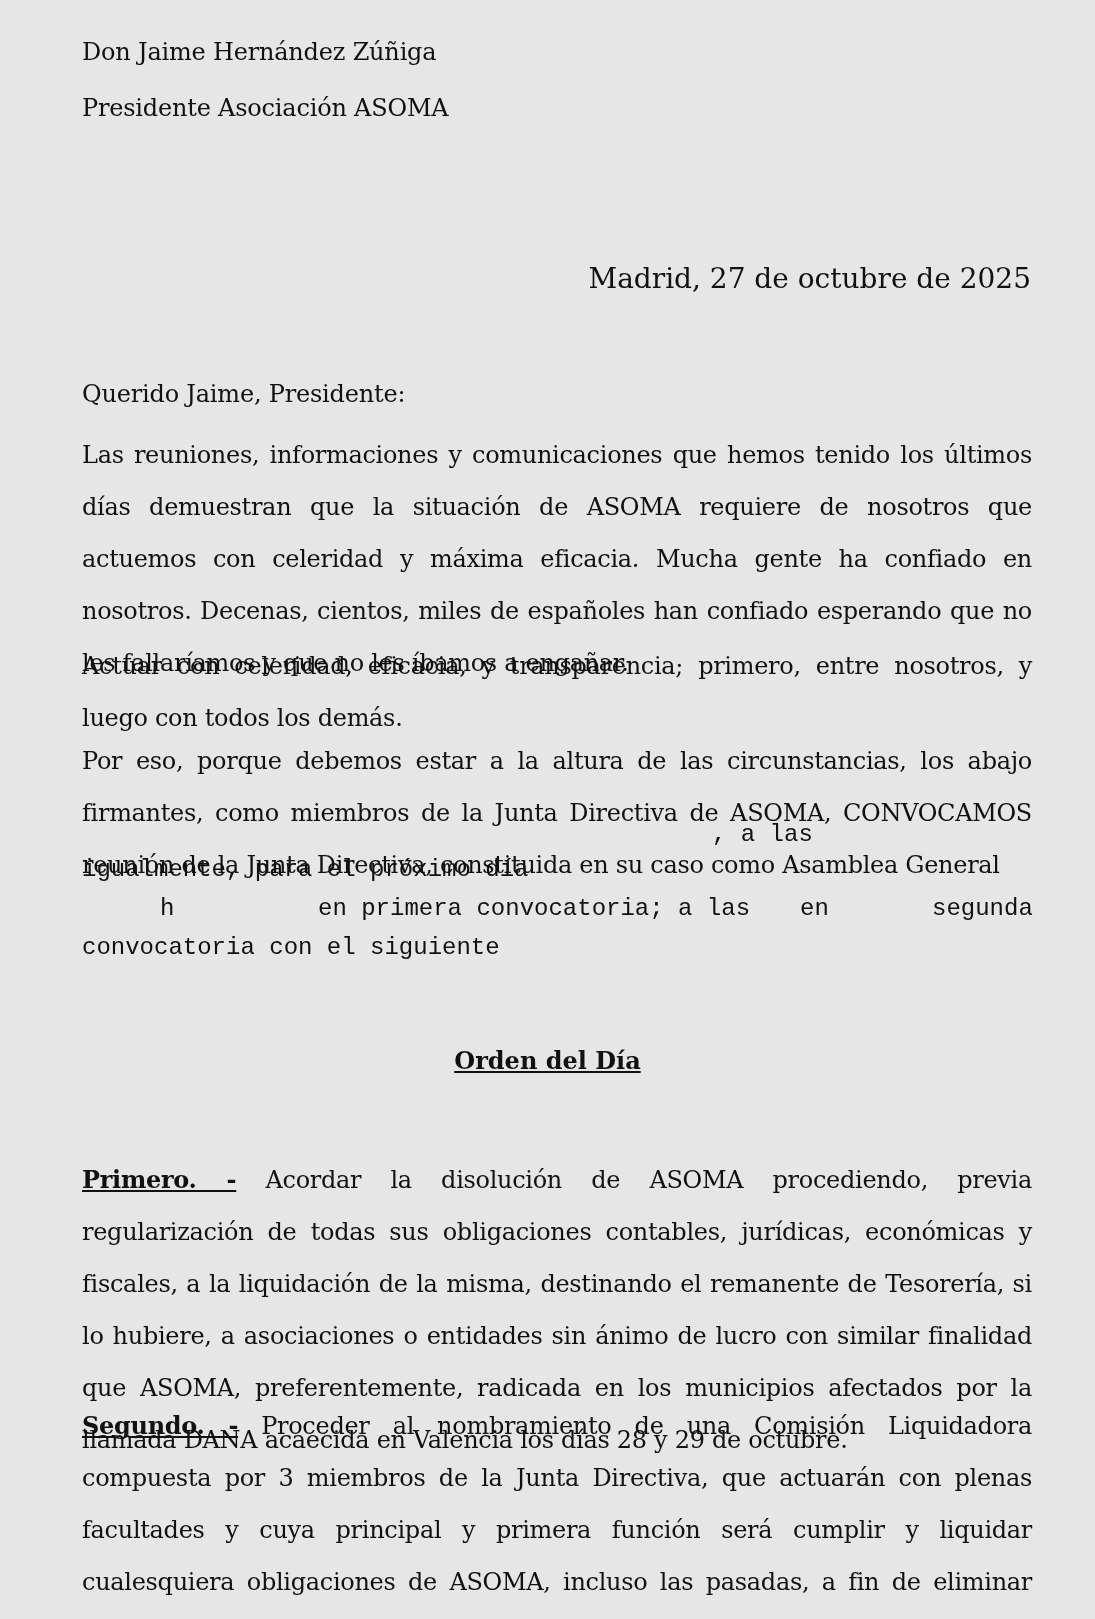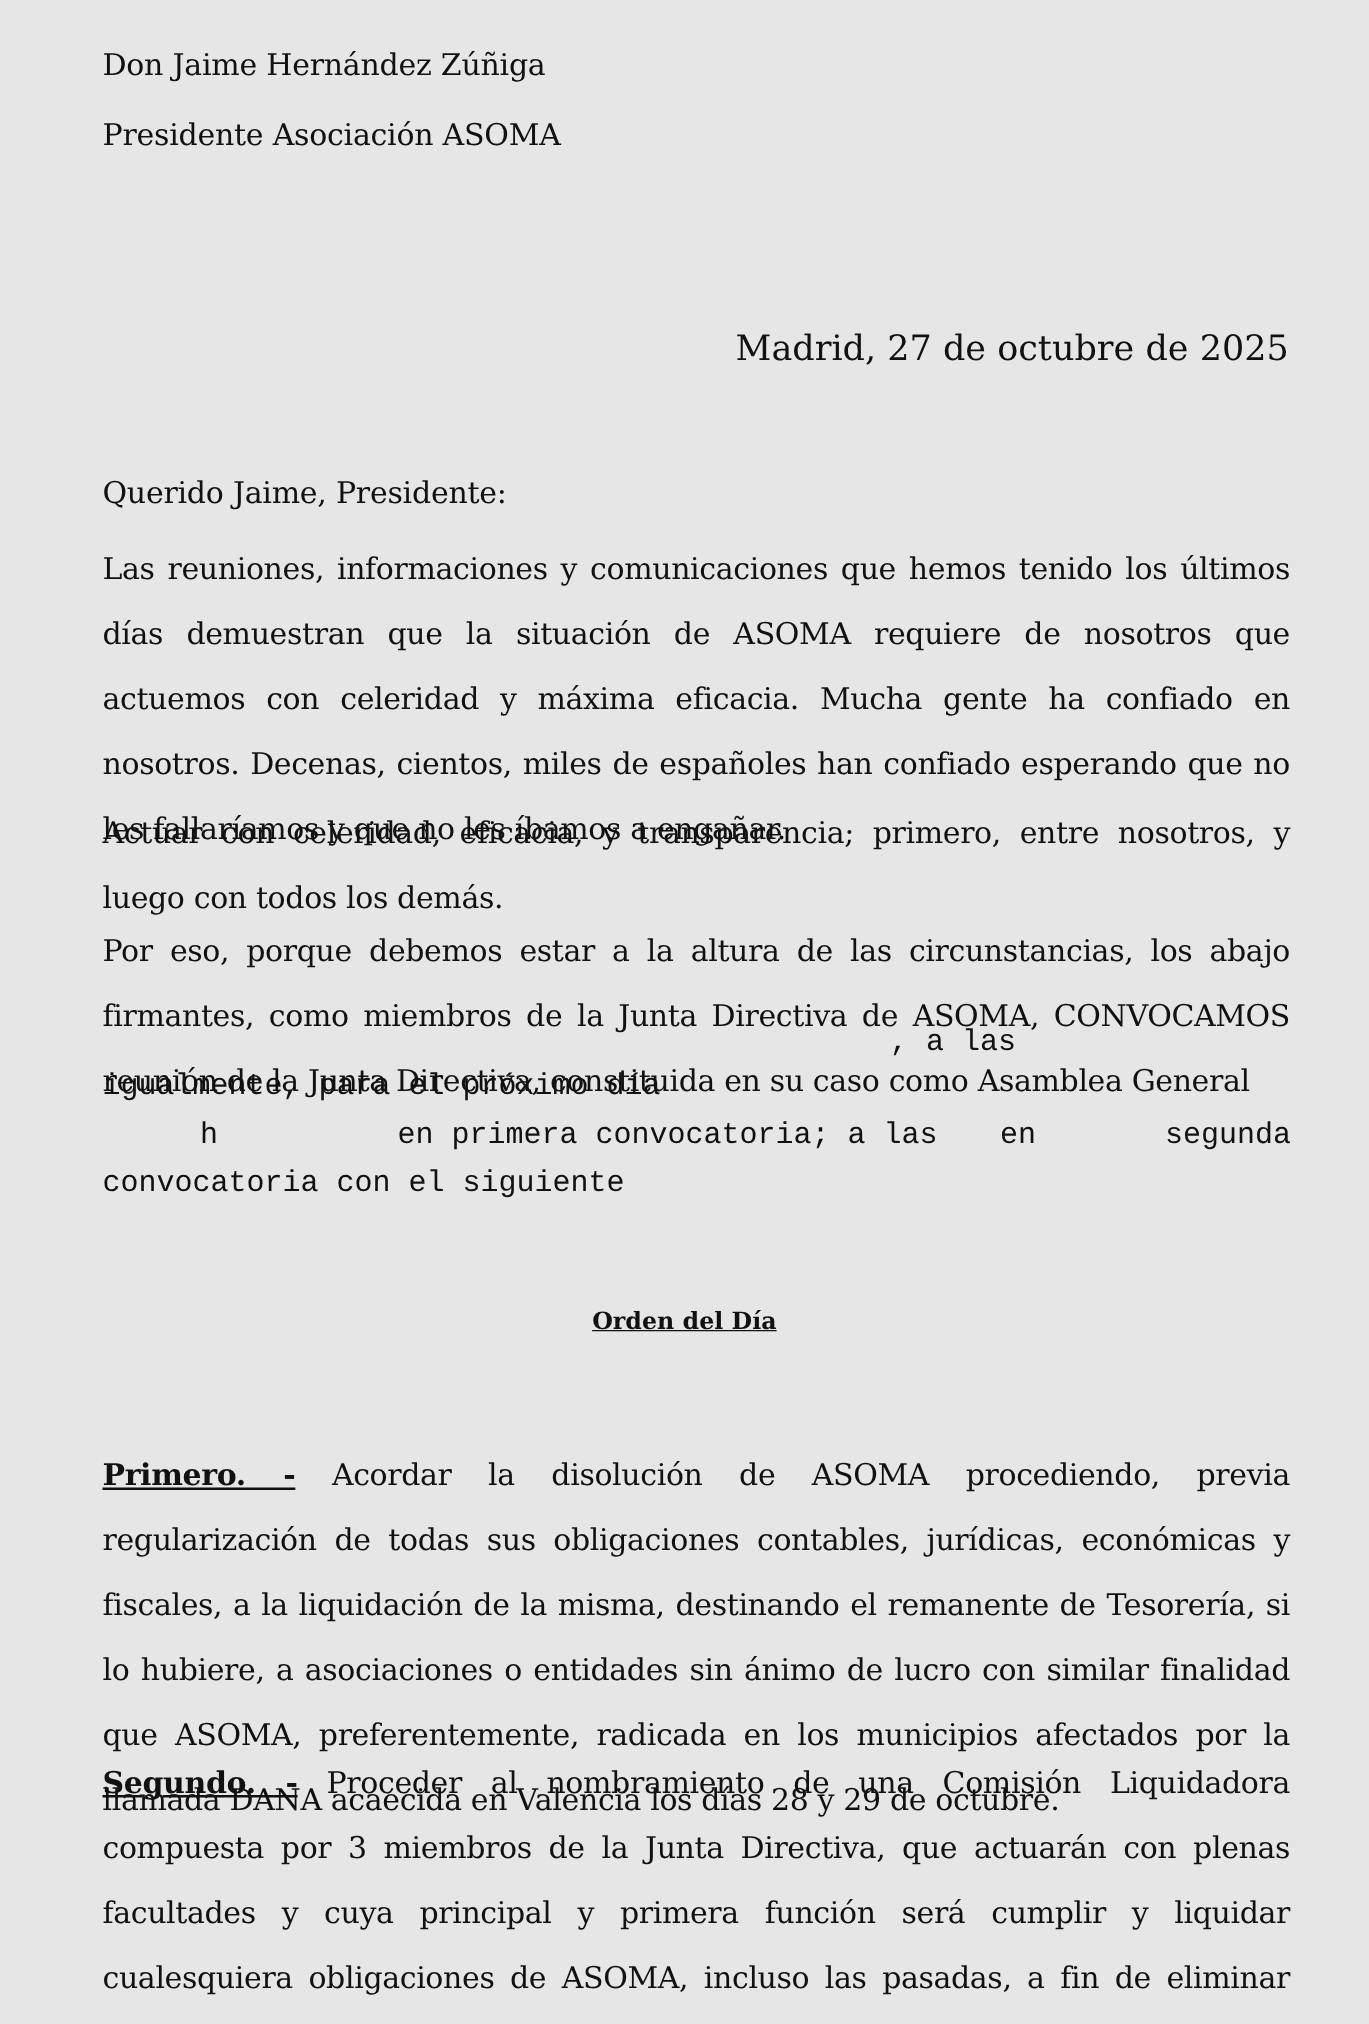--- a/index.html
+++ b/index.html
@@ -6,21 +6,21 @@
   body {
     width:1095px; height:1619px; overflow:hidden;
     background:#e6e6e6;
     font-family:"DejaVu Serif", "Liberation Serif", serif;
     color:#111;
   }
   .page { position:relative; width:1095px; height:1553px; }
   .line { position:absolute; left:82px; font-size:24px; white-space:nowrap; letter-spacing:-0.2px; }
   .para { position:absolute; left:82px; width:950px; font-size:24px; line-height:52px; text-align:justify; letter-spacing:-0.3px; }
   .date { position:absolute; right:64px; top:262px; font-size:28px; }
-  .title { position:absolute; left:0; width:1095px; text-align:center; top:1046px; font-size:19px; font-weight:bold; text-decoration:underline; }
+  .title { position:absolute; left:0; width:1095px; text-align:center; top:1046px; font-size:24px; font-weight:bold; text-decoration:underline; }
   .lbl { font-weight:bold; text-decoration:underline; }
   .blank-row { position:absolute; font-size:24px; white-space:nowrap;font-family:Liberation Mono, monospace; }
 </style>
 </head>
 <body>
 
 <div class="page">
   <div class="line" style="top:38px">Don Jaime Hernández Zúñiga</div>
   <div class="line" style="top:94px">Presidente Asociación ASOMA</div>
 

